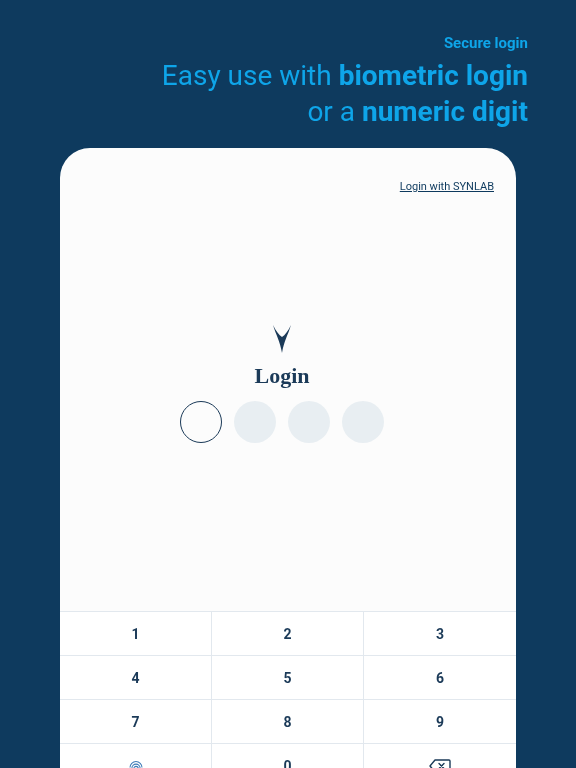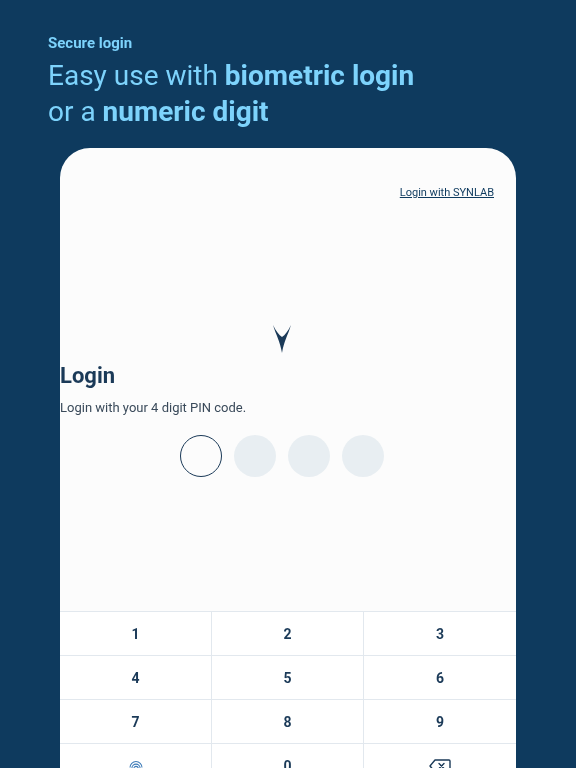--- a/index.html
+++ b/index.html
@@ -1,45 +1,46 @@
 <!DOCTYPE html>
 <html><head>
 <meta charset="utf-8">
 <style>
   * { margin: 0; padding: 0; box-sizing: border-box; }
   html, body { width: 576px; height: 768px; overflow: hidden; font-family: -apple-system, BlinkMacSystemFont, "Segoe UI", Roboto, sans-serif; }
   body { background: #0e3a5e; }
-  .header { padding: 34px 48px 0 48px; color: #7dd3fc; }
+  .header { padding: 34px 48px 0 48px; color: #0ea5e9; text-align: right; }
   .header .kicker { font-weight: 700; font-size: 15px; }
   .header .headline { font-size: 28px; font-weight: 400; line-height: 1.3; margin-top: 6px; }
   .header .headline b { font-weight: 700; }
   .phone {
     position: absolute;
     top: 148px;
     left: 60px;
     width: 456px;
     height: 640px;
     background: #fcfcfc;
     border-radius: 30px 30px 0 0;
     overflow: hidden;
   }
   .phone-inner { position: relative; width: 100%; height: 100%; }
   .login-link {
     position: absolute;
-    top: 38px;
+    top: 32px;
     right: 22px;
     font-size: 11px;
     color: #0e3a5e;
     text-decoration: underline;
   }
   .center-block {
     position: absolute;
     top: 175px;
     left: 0; right: 12px;
-    text-align: left;
+    text-align: center;
+    font-family: Liberation Serif, serif;
   }
   .logo { width: 26px; height: 32px; margin: 0 auto 8px; }
   .title { font-size: 22px; font-weight: 700; color: #1b3a58; margin-bottom: 12px; }
   .subtitle { font-size: 13px; color: #3a4a5a; margin-bottom: 20px; }
   .pins { display: flex; justify-content: center; gap: 12px; }
   .pin {
     width: 42px; height: 42px; border-radius: 50%;
     background: #e8eef2;
   }
   .pin.active {
@@ -84,21 +85,20 @@
   <div class="phone-inner">
     <a class="login-link">Login with SYNLAB</a>
 
     <div class="center-block">
       <div class="logo">
         <svg viewBox="0 0 26 32" width="26" height="32">
           <path d="M4 2 C 7 12, 11 18, 13 30 C 15 18, 19 12, 22 2 C 19 8, 16 12, 13 14 C 10 12, 7 8, 4 2 Z" fill="#1b3a58"></path>
         </svg>
       </div>
       <div class="title">Login</div>
-      <div class="subtitle">Login with your 4 digit PIN code.</div>
       <div class="pins">
         <div class="pin active"></div>
         <div class="pin"></div>
         <div class="pin"></div>
         <div class="pin"></div>
       </div>
     </div>
 
     <div class="keypad">
       <div class="key">1</div>

